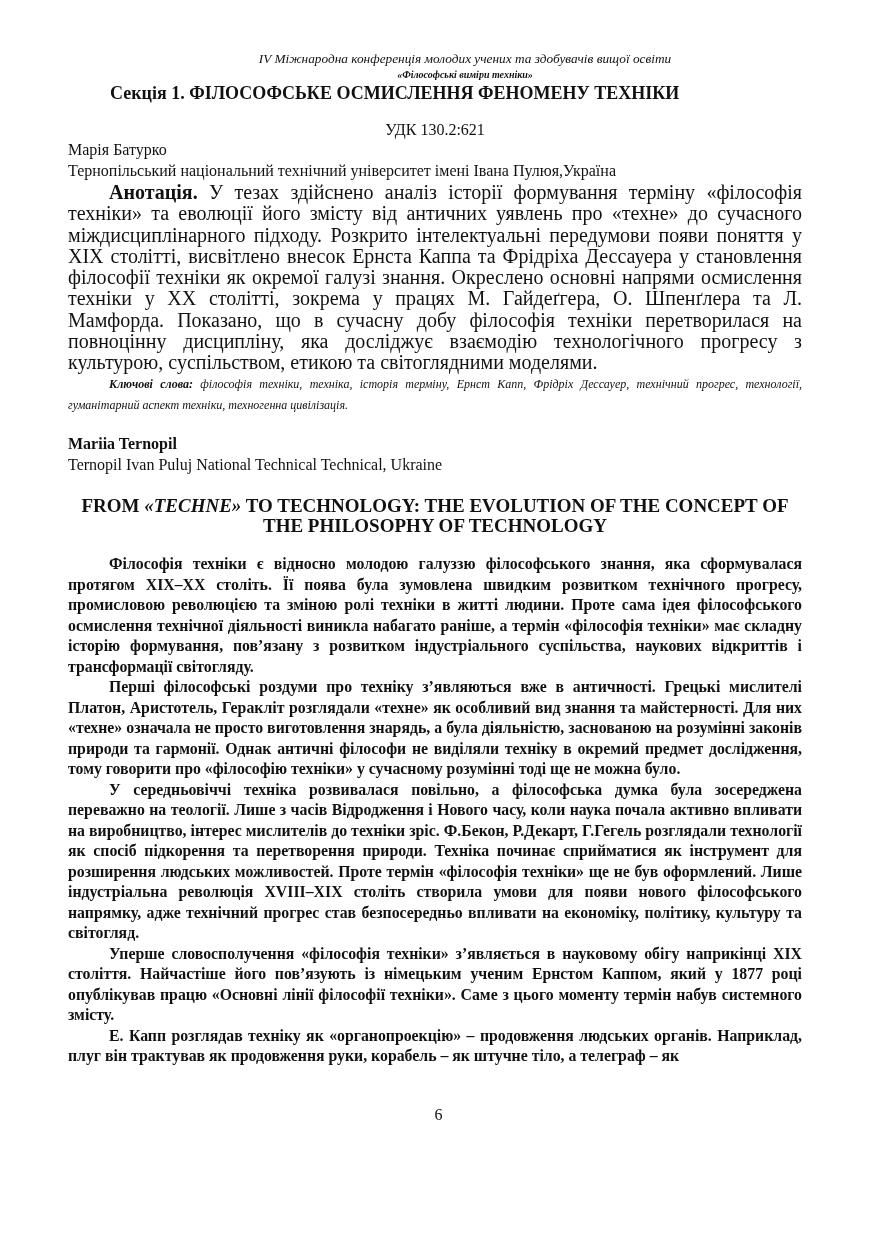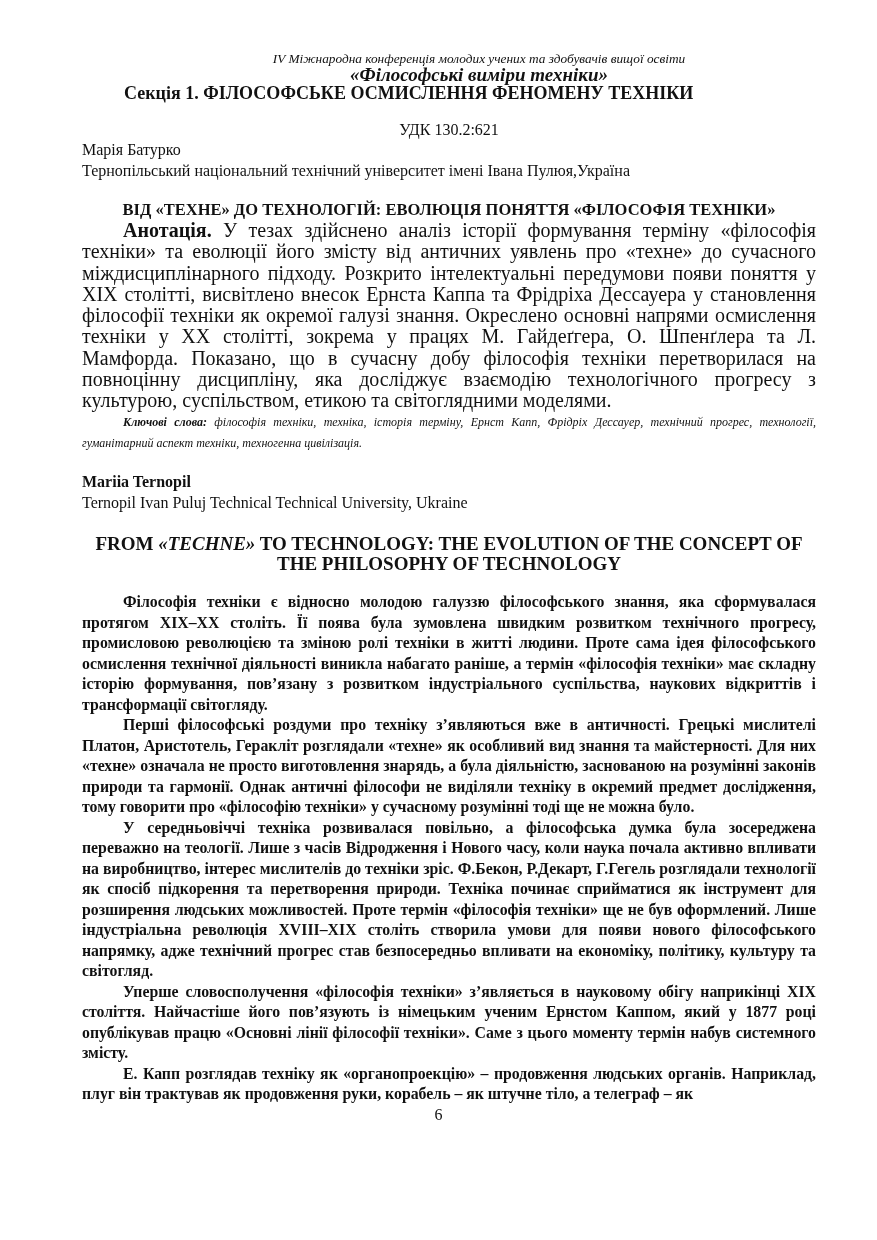--- a/index.html
+++ b/index.html
@@ -1,20 +1,20 @@
 <!DOCTYPE html>
 <html><head>
 <meta charset="utf-8">
 <style>
   html, body { margin: 0; padding: 0; background: #ffffff; }
   body { width: 877px; height: 1240px; position: relative; overflow: hidden;
          font-family: "Liberation Serif", serif; color: #111; }
-  .page { position: absolute; left: 82px; top: 50px; width: 734px; }
+  .page { position: absolute; left: 68px; top: 50px; width: 734px; }
   .conf { text-align: center; font-style: italic; font-size: 13.3px; line-height: 17px; margin-left: 60px; }
-  .conf-sub { text-align: center; font-style: italic; font-weight: bold; font-size: 19px; line-height: 15px; margin-left: 60px; }
+  .conf-sub { text-align: center; font-style: italic; font-weight: bold; font-size: 10px; line-height: 15px; margin-left: 60px; }
   .section { font-weight: bold; font-size: 18px; line-height: 22px; text-align: left; padding-left: 42px; margin-top: 0px; }
   .udk { font-size: 16px; line-height: 20px; margin-top: 16px; text-align: center; }
   .author { font-weight: normal; font-size: 16px; line-height: 20px; }
   .affil { font-size: 16px; line-height: 22px; }
   .title { font-weight: bold; font-size: 16.5px; line-height: 20px; text-align: center; margin-top: 18px; }
   .abstract { font-size: 20px; line-height: 21.3px; text-align: justify; text-indent: 41px; }
   .abstract b, .keywords b { font-weight: bold; }
   .keywords { font-style: italic; font-size: 12px; line-height: 21.3px; text-align: justify; text-indent: 41px; }
   .author-en { font-weight: bold; font-size: 16px; line-height: 20px; margin-top: 18px; }
   .affil-en { font-size: 16px; line-height: 22px; }
@@ -29,26 +29,25 @@
 
 <div class="page">
   <div class="conf">IV Міжнародна конференція молодих учених та здобувачів вищої освіти</div>
   <div class="conf-sub">«Філософські виміри техніки»</div>
   <div class="section">Секція 1. ФІЛОСОФСЬКЕ ОСМИСЛЕННЯ ФЕНОМЕНУ ТЕХНІКИ</div>
 
   <div class="udk">УДК 130.2:621</div>
   <div class="author">Марія Батурко</div>
   <div class="affil">Тернопільський національний технічний університет імені Івана Пулюя,Україна</div>
 
-  <div class="title">ВІД «ТЕХНЕ» ДО ТЕХНОЛОГІЙ: ЕВОЛЮЦІЯ ПОНЯТТЯ «ФІЛОСОФІЯ ТЕХНІКИ»</div>
   <div class="abstract"><b>Анотація.</b><span> У тезах здійснено аналіз історії формування терміну «філософія техніки» та еволюції його змісту від античних уявлень про «техне» до сучасного міждисциплінарного підходу. Розкрито інтелектуальні передумови появи поняття у XIX столітті, висвітлено внесок Ернста Каппа та Фрідріха Дессауера у становлення філософії техніки як окремої галузі знання. Окреслено основні напрями осмислення техніки у XX столітті, зокрема у працях М. Гайдеґгера, О. Шпенґлера та Л. Мамфорда. Показано, що в сучасну добу філософія техніки перетворилася на повноцінну дисципліну, яка досліджує взаємодію технологічного прогресу з культурою, суспільством, етикою та світоглядними моделями.</span></div>
   <div class="keywords"><b>Ключові слова:</b><span> філософія техніки, техніка, історія терміну, Ернст Капп, Фрідріх Дессауер, технічний прогрес, технології, гуманітарний аспект техніки, техногенна цивілізація.</span></div>
 
   <div class="author-en">Mariia Ternopil</div>
-  <div class="affil-en">Ternopil Ivan Puluj Technical Technical University, Ukraine</div>
+  <div class="affil-en">Ternopil Ivan Puluj National Technical Technical, Ukraine</div>
 
   <div class="title-en"><span>FROM </span><i>«TECHNE»</i><span> TO TECHNOLOGY: THE EVOLUTION OF THE CONCEPT OF THE PHILOSOPHY OF TECHNOLOGY</span></div>
 
   <div class="body">
     <p class="para">Філософія техніки є відносно молодою галуззю філософського знання, яка сформувалася протягом XIX–XX століть. Її поява була зумовлена швидким розвитком технічного прогресу, промисловою революцією та зміною ролі техніки в житті людини. Проте сама ідея філософського осмислення технічної діяльності виникла набагато раніше, а термін «філософія техніки» має складну історію формування, пов’язану з розвитком індустріального суспільства, наукових відкриттів і трансформації світогляду.</p>
     <p class="para">Перші філософські роздуми про техніку з’являються вже в античності. Грецькі мислителі Платон, Аристотель, Геракліт  розглядали «техне»  як особливий вид знання та майстерності. Для них «техне» означала не просто виготовлення знарядь, а була діяльністю, заснованою на розумінні законів природи та гармонії. Однак античні філософи не виділяли техніку в окремий предмет дослідження, тому говорити про «філософію техніки» у сучасному розумінні тоді ще не можна було.</p>
     <p class="para">У середньовіччі техніка розвивалася повільно, а філософська думка була зосереджена переважно на теології. Лише з часів Відродження і Нового часу, коли наука почала активно впливати на виробництво, інтерес мислителів до техніки зріс. Ф.Бекон, Р.Декарт, Г.Гегель розглядали технології як спосіб підкорення та перетворення природи. Техніка починає сприйматися як інструмент для розширення людських можливостей. Проте термін «філософія техніки» ще не був оформлений. Лише індустріальна революція XVIII–XIX століть створила умови для появи нового філософського напрямку, адже технічний прогрес став безпосередньо впливати на економіку, політику, культуру та світогляд.</p>
     <p class="para">Уперше словосполучення «філософія техніки»  з’являється в науковому обігу наприкінці XIX століття. Найчастіше його пов’язують із німецьким ученим Ернстом Каппом, який у 1877 році опублікував працю «Основні лінії філософії техніки». Саме з цього моменту термін набув системного змісту.</p>
     <p class="para">Е. Капп розглядав техніку як «органопроекцію» – продовження людських органів. Наприклад, плуг він трактував як продовження руки, корабель – як штучне тіло, а телеграф – як</p>
   </div>

